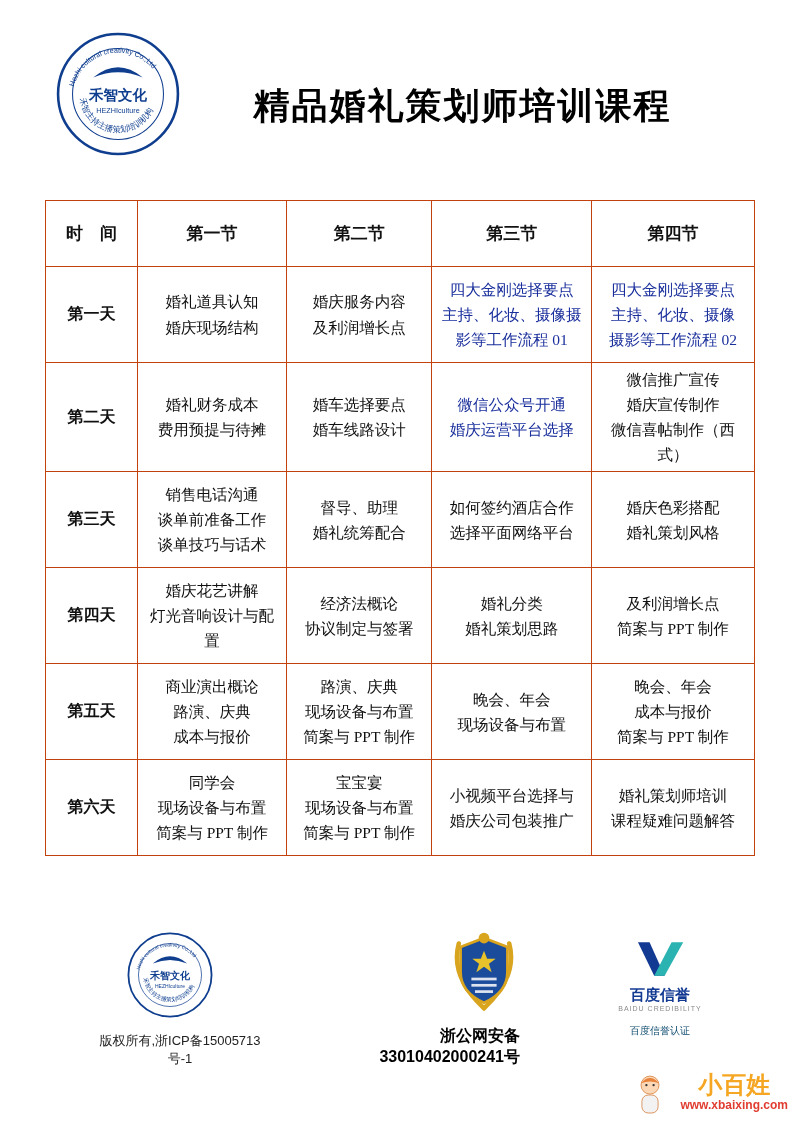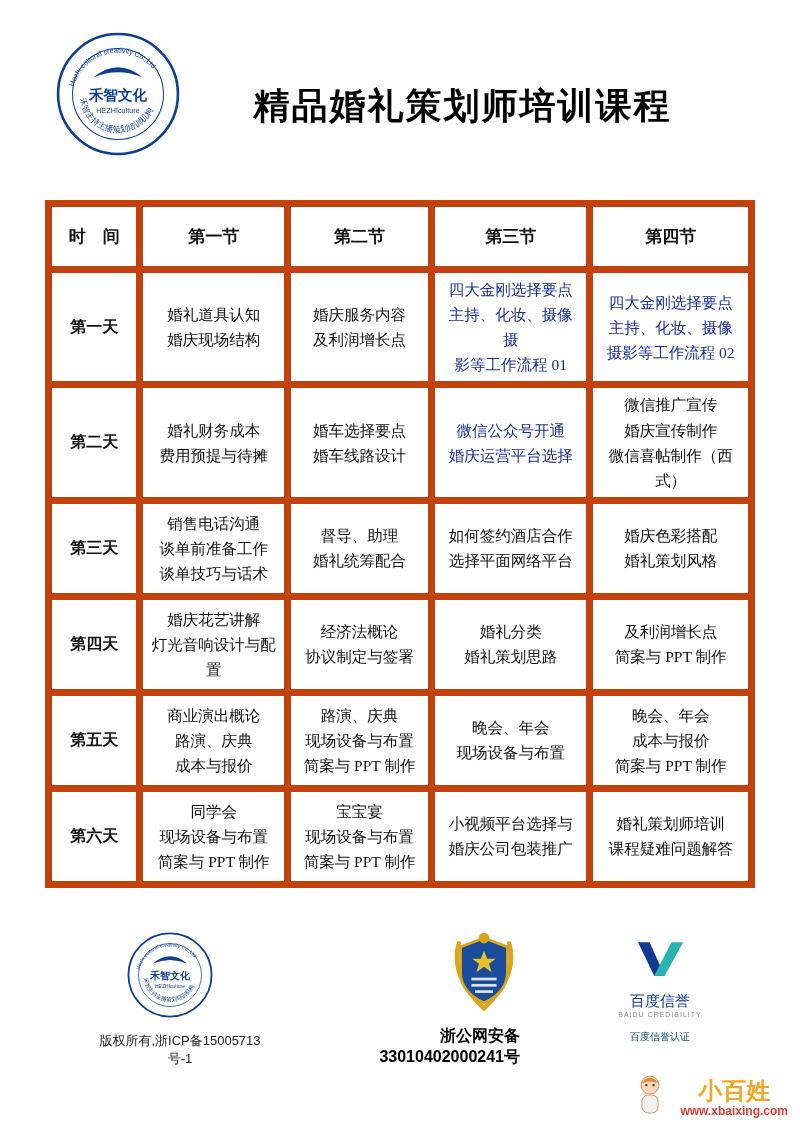--- a/index.html
+++ b/index.html
@@ -23,21 +23,21 @@
     font-family:"Liberation Sans", sans-serif;
   }
 
   
   table.schedule {
     position:absolute; left:45px; top:200px; width:710px;
     border-collapse:collapse; table-layout:fixed;
     font-family:"Liberation Serif", serif;
   }
   table.schedule th, table.schedule td {
-    border:7px solid #c2410c;
+    border:1px solid #c2410c;
     text-align:center; vertical-align:middle;
     padding:4px 6px;
     color:#111;
   }
   table.schedule col.c-time { width:13%; }
   table.schedule col.c1 { width:21%; }
   table.schedule col.c2 { width:20.5%; }
   table.schedule col.c3 { width:22.5%; }
   table.schedule col.c4 { width:23%; }
   table.schedule thead tr { height:66px; }
@@ -51,28 +51,28 @@
   .footer-left  { position:absolute; left:70px;  top:932px; width:200px; text-align:center; }
   .footer-left svg { width:86px; height:86px; }
   .footer-left p { margin-top:10px; font-size:13px; color:#222;margin-left:20px; }
 
   .footer-center { position:absolute; left:320px; top:926px; width:200px; text-align:right; }
   .footer-center svg { width:72px; height:88px; }
   .footer-center p { margin-top:8px; font-size:16px; font-weight:bold; color:#000; }
 
   .footer-right { position:absolute; left:585px; top:938px; width:150px; text-align:center; }
   .footer-right svg.baidu { width:58px; height:42px; }
-  .baidu-cn { font-size:15px; font-weight:normal; color:#123a93; margin-top:8px; }
+  .baidu-cn { font-size:15px; font-weight:bold; color:#123a93; margin-top:2px; }
   .baidu-en { font-size:7px; color:#8a8a8a; letter-spacing:1px; }
   .baidu-cert { font-size:10px; font-weight:normal; color:#0c4a6e; margin-top:12px; }
 
   
   .watermark {
     position:absolute; right:12px; bottom:10px;
-    display:flex; align-items:flex-end; gap:12px;
+    display:flex; align-items:flex-start; gap:12px;
   }
   .watermark svg { width:36px; height:46px; }
   .wm-text { text-align:center; }
   .wm-name { font-size:24px; font-weight:bold; color:#f5a623; line-height:1.1; }
   .wm-url  { font-size:12px; font-weight:bold; color:#e03c31; }
 
   .logo-text-arc { font-family:"Liberation Sans", sans-serif; }
 </style>
 </head>
 <body>

